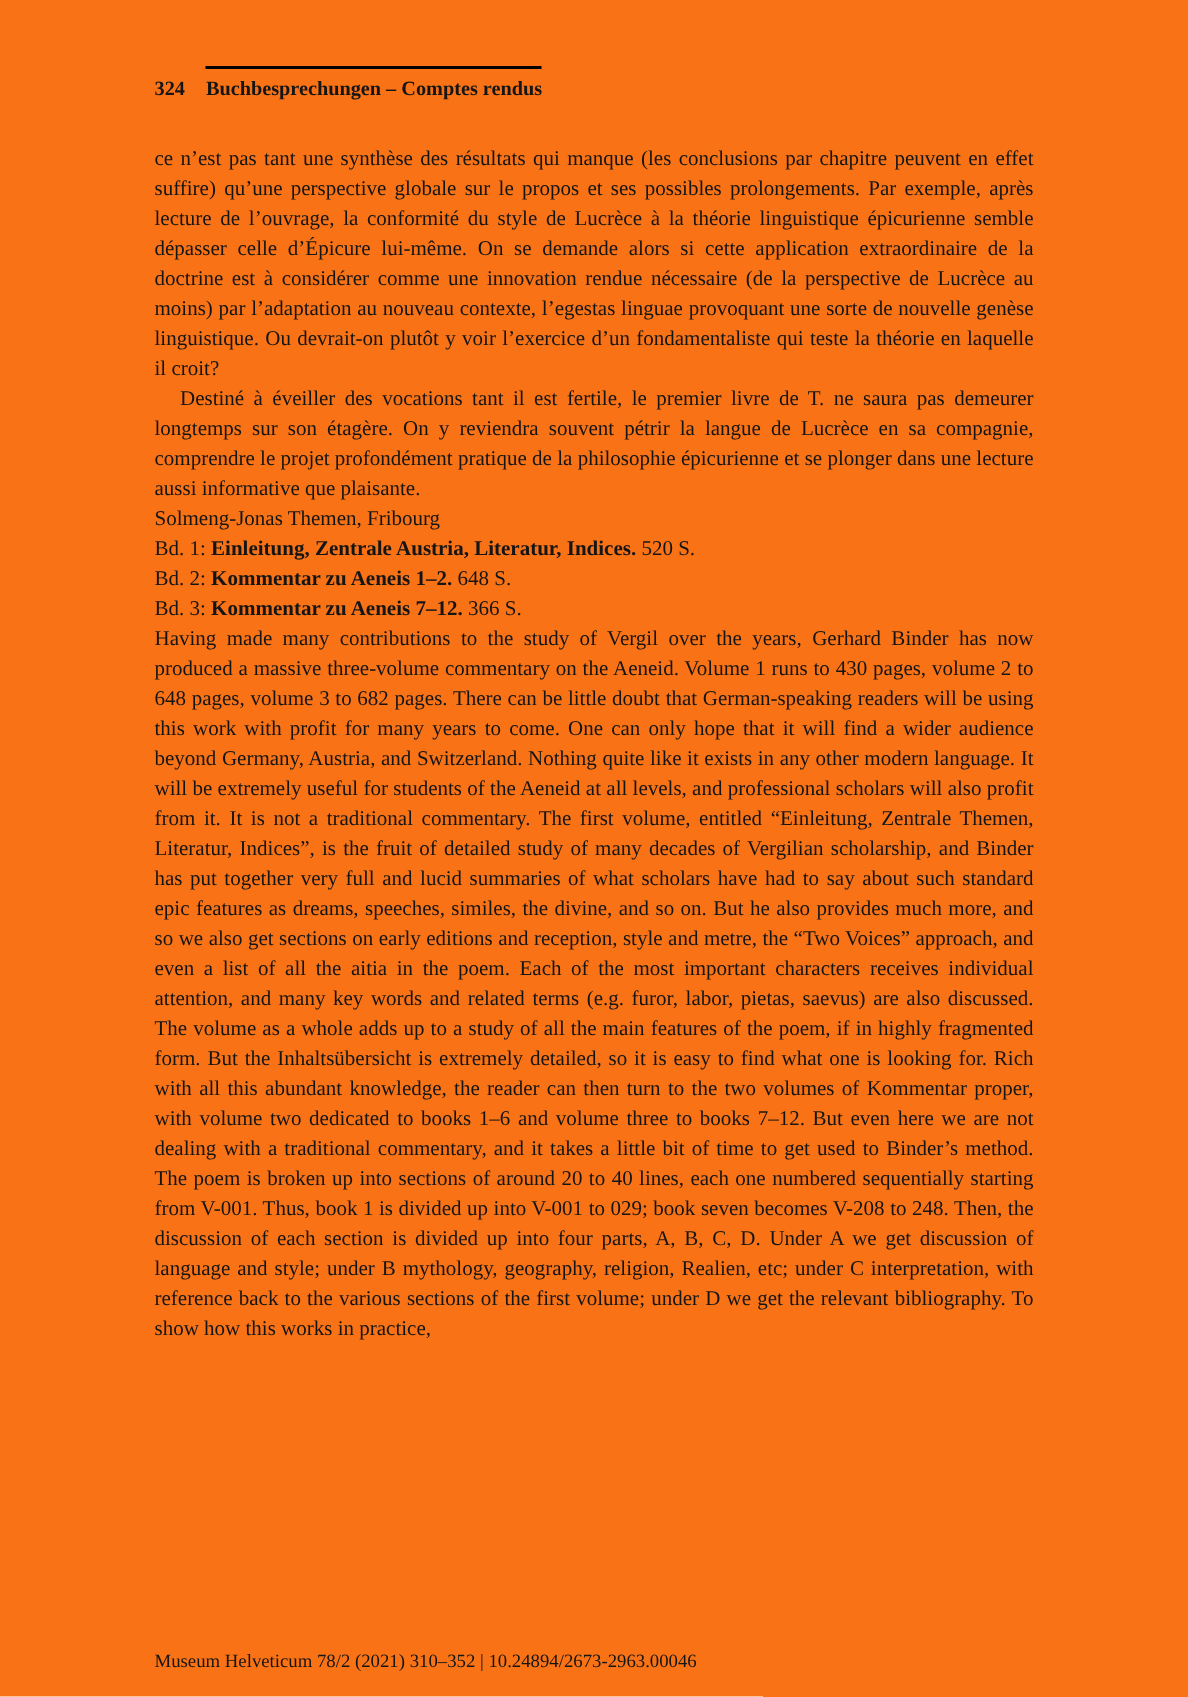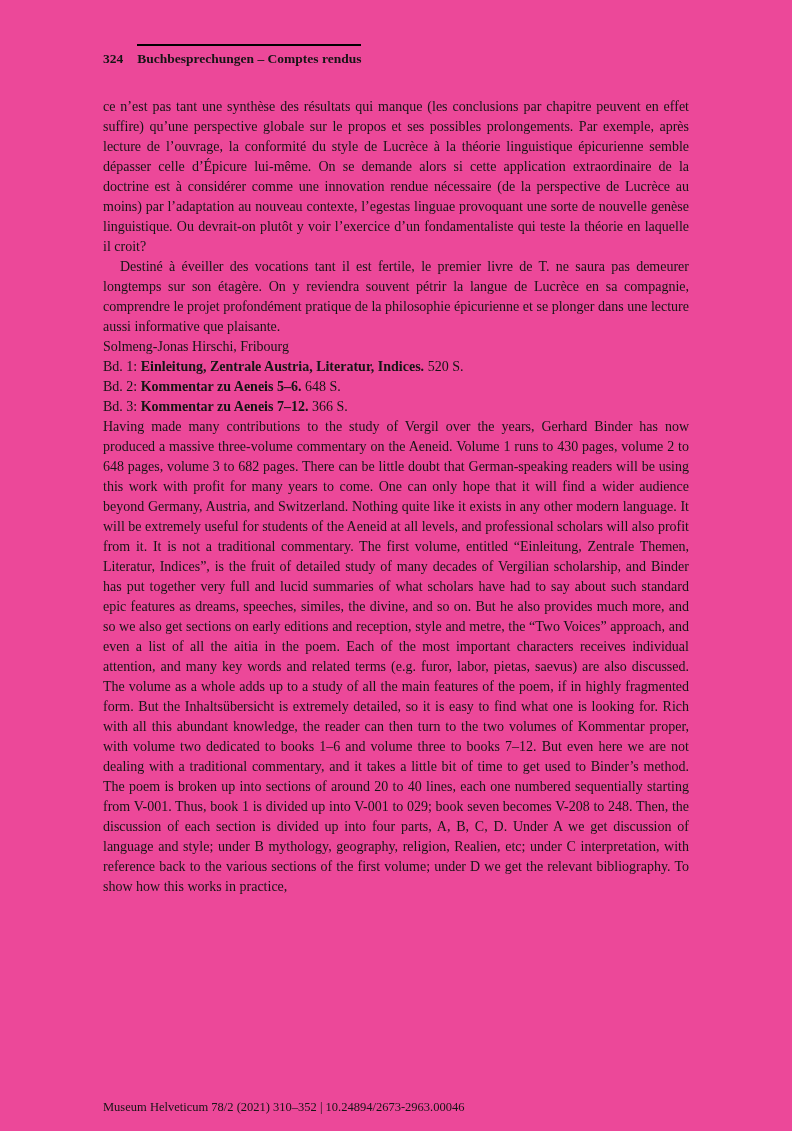--- a/index.html
+++ b/index.html
@@ -1,21 +1,21 @@
 <!DOCTYPE html>
 <html lang="en"><head>
 <meta charset="utf-8">
 <style>
   html, body { margin: 0; padding: 0; background: #ffffff; }
   .page {
     position: relative;
     width: 792px;
     height: 1131px;
     box-sizing: border-box;
-    background: #ec4899;
+    background: #f97316;
     color: #151515;
     font-family: "Liberation Serif", "DejaVu Serif", serif;
     padding: 44px 103px 0 103px;
     overflow: hidden;
   }
   .header {
     display: flex;
     align-items: baseline;
     gap: 14px;
     font-size: 13.5px;
@@ -56,22 +56,22 @@
 <div class="page">
 
   <div class="header">
     <span class="page-num">324</span>
     <span class="rule-title">Buchbesprechungen – Comptes rendus</span>
   </div>
 
   <div class="body-text">
       <p class="para"><span>ce n’est pas tant une synthèse des résultats qui manque (les conclusions par chapitre peuvent en effet suffire) qu’une perspective globale sur le propos et ses possibles prolongements. Par exemple, après lecture de l’ouvrage, la conformité du style de Lucrèce à la théorie linguistique épicurienne semble dépasser celle d’Épicure lui-même. On se demande alors si cette application extraordinaire de la doctrine est à considérer comme une innovation rendue nécessaire (de la perspective de Lucrèce au moins) par l’adaptation au nouveau contexte, l’</span><span class="i">egestas linguae</span><span> provoquant une sorte de nouvelle genèse linguistique. Ou devrait-on plutôt y voir l’exercice d’un fondamentaliste qui teste la théorie en laquelle il croit?</span></p>
       <p class="para indent"><span>Destiné à éveiller des vocations tant il est fertile, le premier livre de T. ne saura pas demeurer longtemps sur son étagère. On y reviendra souvent pétrir la langue de Lucrèce en sa compagnie, comprendre le projet profondément pratique de la philosophie épicurienne et se plonger dans une lecture aussi informative que plaisante.</span></p>
-      <p class="para right"><span class="i">Solmeng-Jonas Hirschi, Fribourg</span></p>
+      <p class="para right"><span class="i">Solmeng-Jonas Themen, Fribourg</span></p>
       <p class="para nojust"><span>Bd. 1: </span><span class="b">Einleitung, Zentrale Austria, Literatur, Indices.</span><span> 520 S.</span></p>
-      <p class="para nojust"><span>Bd. 2: </span><span class="b">Kommentar zu Aeneis 5–6.</span><span> 648 S.</span></p>
+      <p class="para nojust"><span>Bd. 2: </span><span class="b">Kommentar zu Aeneis 1–2.</span><span> 648 S.</span></p>
       <p class="para nojust"><span>Bd. 3: </span><span class="b">Kommentar zu Aeneis 7–12.</span><span> 366 S.</span></p>
       <p class="para"><span>Having made many contributions to the study of Vergil over the years, Gerhard Binder has now produced a massive three-volume commentary on the </span><span class="i">Aeneid</span><span>. Volume 1 runs to 430 pages, volume 2 to 648 pages, volume 3 to 682 pages. There can be little doubt that German-speaking readers will be using this work with profit for many years to come. One can only hope that it will find a wider audience beyond Germany, Austria, and Switzerland. Nothing quite like it exists in any other modern language. It will be extremely useful for students of the </span><span class="i">Aeneid</span><span> at all levels, and professional scholars will also profit from it. It is not a traditional commentary. The first volume, entitled “Einleitung, Zentrale Themen, Literatur, Indices”, is the fruit of detailed study of many decades of Vergilian scholarship, and Binder has put together very full and lucid summaries of what scholars have had to say about such standard epic features as dreams, speeches, similes, the divine, and so on. But he also provides much more, and so we also get sections on early editions and reception, style and metre, the “Two Voices” approach, and even a list of all the </span><span class="i">aitia</span><span> in the poem. Each of the most important characters receives individual attention, and many key words and related terms (e.g. </span><span class="i">furor</span><span>, </span><span class="i">labor</span><span>, </span><span class="i">pietas</span><span>, </span><span class="i">saevus</span><span>) are also discussed. The volume as a whole adds up to a study of all the main features of the poem, if in highly fragmented form. But the </span><span class="i">Inhaltsübersicht</span><span> is extremely detailed, so it is easy to find what one is looking for. Rich with all this abundant knowledge, the reader can then turn to the two volumes of </span><span class="i">Kommentar</span><span> proper, with volume two dedicated to books 1–6 and volume three to books 7–12. But even here we are not dealing with a traditional commentary, and it takes a little bit of time to get used to Binder’s method. The poem is broken up into sections of around 20 to 40 lines, each one numbered sequentially starting from V-001. Thus, book 1 is divided up into V-001 to 029; book seven becomes V-208 to 248. Then, the discussion of each section is divided up into four parts, A, B, C, D. Under A we get discussion of language and style; under B mythology, geography, religion, </span><span class="i">Realien</span><span>, etc; under C interpretation, with reference back to the various sections of the first volume; under D we get the relevant bibliography. To show how this works in practice,</span></p>
     </div>
 
   <div class="footer">Museum Helveticum 78/2 (2021) 310–352  |  10.24894/2673-2963.00046</div>
 
 </div>
 
 </body></html>

